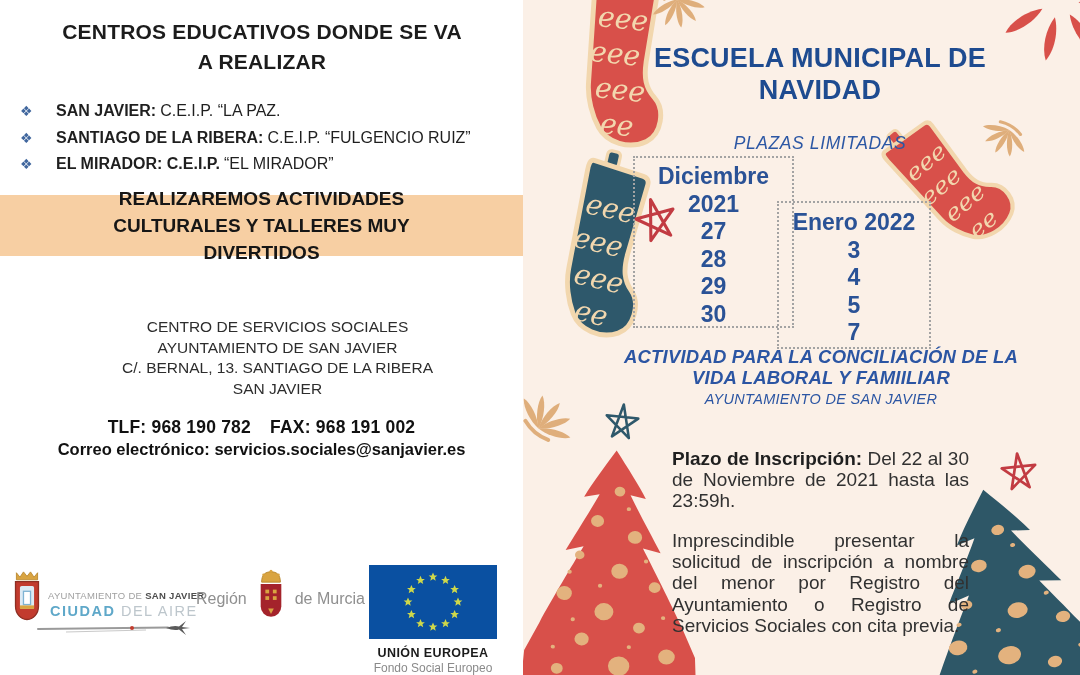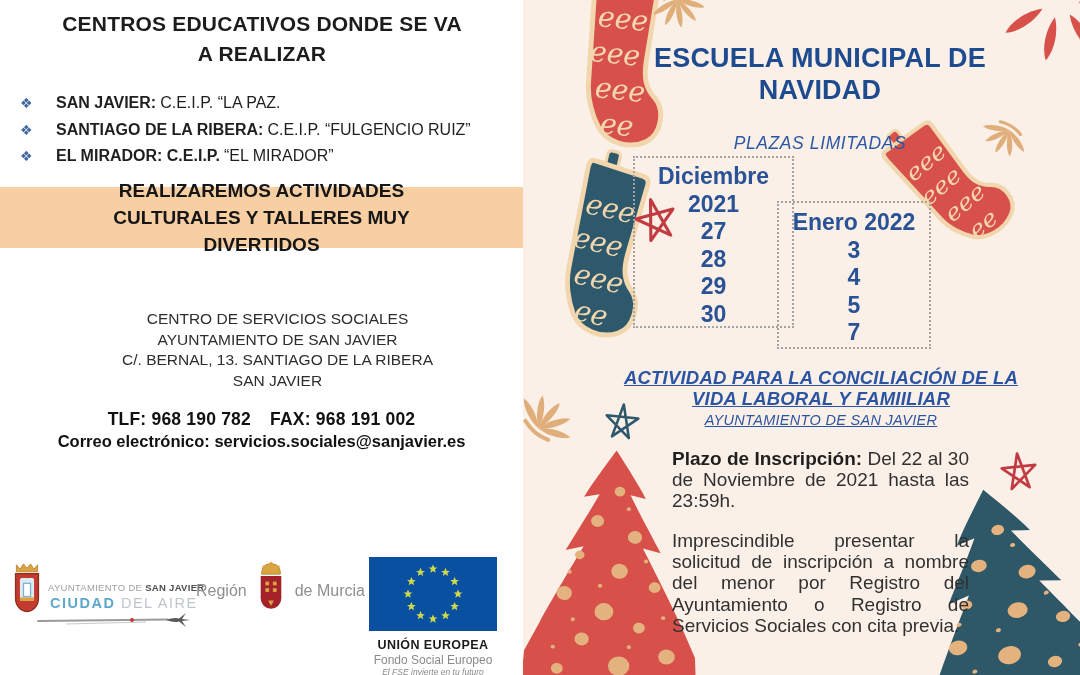--- a/index.html
+++ b/index.html
@@ -1,19 +1,19 @@
 <!DOCTYPE html>
 <html><head>
 <meta charset="utf-8">
 <style>
   html,body{margin:0;padding:0;}
   body{width:1080px;height:675px;overflow:hidden;background:#fff;
        font-family:"Liberation Sans", sans-serif;}
   .page{position:relative;width:1080px;height:675px;}
-  .page-left{position:absolute;left:0;top:4px;width:523px;height:626px;background:#ffffff;}
+  .page-left{position:absolute;left:0;top:12px;width:523px;height:626px;background:#ffffff;}
   .page-right{position:absolute;left:523px;top:0;width:557px;height:675px;background:#FBF0E7;overflow:hidden;}
 
   
   .l-title{position:absolute;left:58px;top:5px;width:408px;text-align:center;
            font-size:21px;font-weight:bold;color:#1c1c1c;line-height:30px;letter-spacing:.2px;}
   .l-bullets{position:absolute;left:18px;top:86px;width:500px;}
   .l-bullet{display:flex;align-items:flex-start;line-height:26.5px;font-size:16px;color:#1f1f1f;}
   .l-bullet .diamond{color:#41679e;font-size:14px;width:36px;text-align:left;padding-left:2px;line-height:26.5px;}
   .l-bullet b{margin-right:4px;white-space:pre;}
   .l-banner{position:absolute;left:0;top:183px;width:523px;height:61px;background:#F7CFA3;
@@ -48,21 +48,21 @@
   .deco{position:absolute;z-index:1;overflow:visible;}
   .r-title{position:absolute;left:112px;top:42px;width:370px;text-align:center;
            font-size:27px;font-weight:bold;color:#1E4B90;line-height:32px;letter-spacing:.2px;}
   .r-sub{position:absolute;left:147px;top:133px;width:300px;text-align:center;font-style:italic;
          font-size:17.5px;color:#2C57A4;letter-spacing:.6px;font-weight:500;}
   .dotbox{position:absolute;border:2px dotted #a3a3a3;text-align:center;color:#2A5296;
           font-weight:bold;box-sizing:border-box;}
   .box-dec{left:110px;top:156px;width:161px;height:172px;padding-top:5px;}
   .box-ene{left:254px;top:201px;width:154px;height:148px;padding-top:6px;}
   .dotbox .bl{font-size:23px;line-height:27.5px;}
-  .r-activity{position:absolute;left:55px;top:367px;width:486px;text-align:center;color:#2B55A3;text-decoration:underline;}
+  .r-activity{position:absolute;left:55px;top:346px;width:486px;text-align:center;color:#2B55A3;}
   .r-activity .a1{font-size:18.5px;font-weight:bold;font-style:italic;line-height:21px;letter-spacing:.2px;}
   .r-activity .a2{font-size:14.5px;font-style:italic;margin-top:3px;letter-spacing:.3px;}
   .r-para{position:absolute;left:149px;width:297px;font-size:19px;color:#313131;
           text-align:justify;line-height:21.2px;}
   .p1{top:429px;} .p2{top:511px;}
   .r-para b{color:#1f1f1f;}
 </style>
 </head>
 <body>
 

